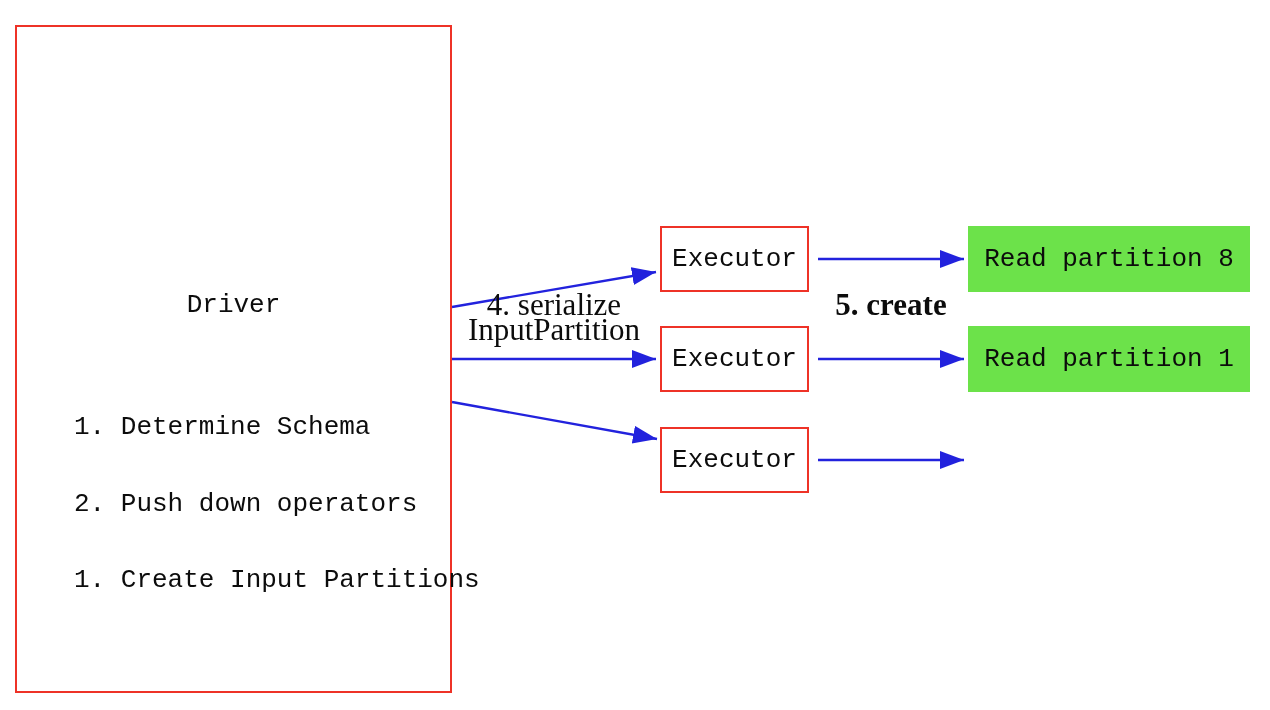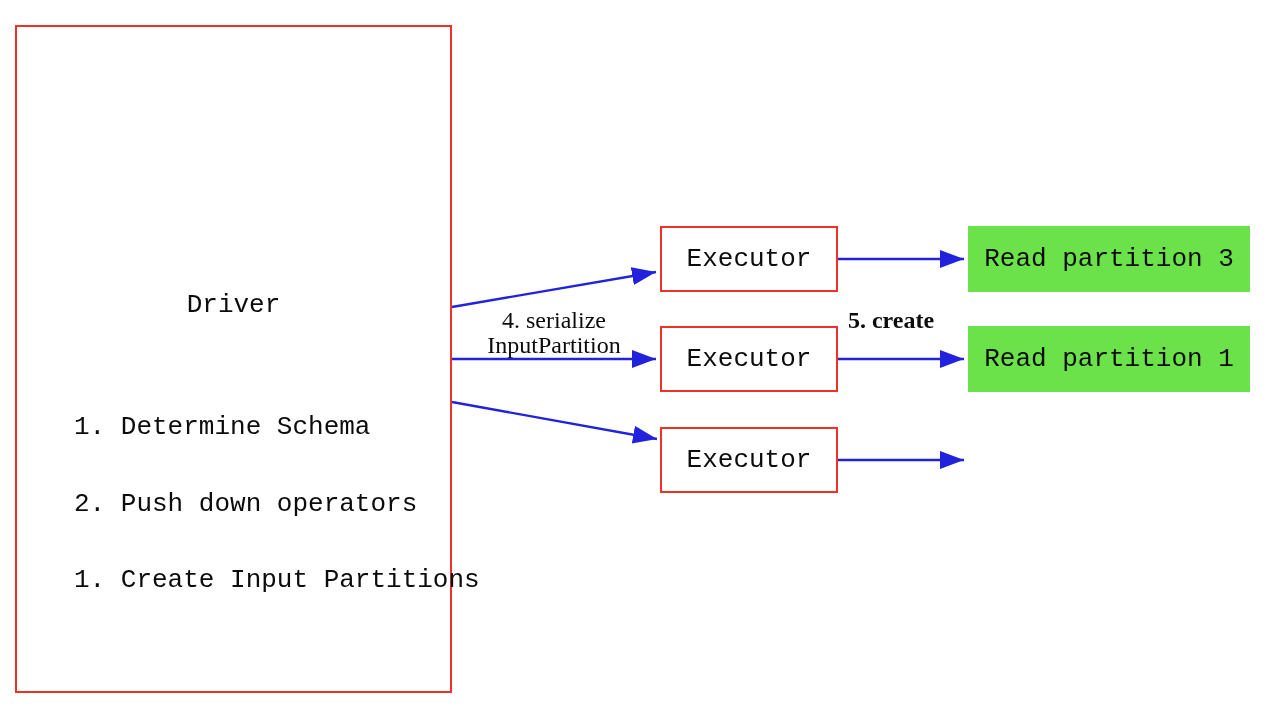--- a/index.html
+++ b/index.html
@@ -58,39 +58,39 @@
   .node {
     position: absolute;
     display: flex;
     align-items: center;
     justify-content: center;
     font-size: 26px;
     white-space: pre;
   }
   .executor {
     left: 660px;
-    width: 178px; height: 66px;
+    width: 149px; height: 66px;
     border: 2px solid var(--box-border);
     background: var(--background);
   }
   .partition {
     left: 968px;
     width: 282px; height: 66px;
     background: var(--partition-fill);
   }
   .row-0 { top: 226px; }
   .row-1 { top: 326px; }
   .row-2 { top: 427px; }
   .edge-label {
     position: absolute;
     width: 220px;
-    top: 308px;
+    top: 292px;
     text-align: center;
     font-family: "Liberation Serif", "DejaVu Serif", serif;
-    font-size: 24px;
+    font-size: 31px;
     line-height: 25px;
     color: var(--text);
   }
   .edge-label-serialize { left: 444px; }
   .edge-label-create { left: 781px; font-weight: bold; }
 </style>
 </head>
 <body>
 
 <div id="stage">
@@ -121,21 +121,21 @@
     <span>Executor</span>
   </div>
   <div class="node executor row-1">
     <span>Executor</span>
   </div>
   <div class="node executor row-2">
     <span>Executor</span>
   </div>
 
   <div class="node partition row-0">
-    <span>Read partition 3</span>
+    <span>Read partition 8</span>
   </div>
   <div class="node partition row-1">
     <span>Read partition 1</span>
   </div>
 
   <div class="edge-label edge-label-serialize">
     <div>4. serialize</div>
     <div>InputPartition</div>
   </div>
   <div class="edge-label edge-label-create">

